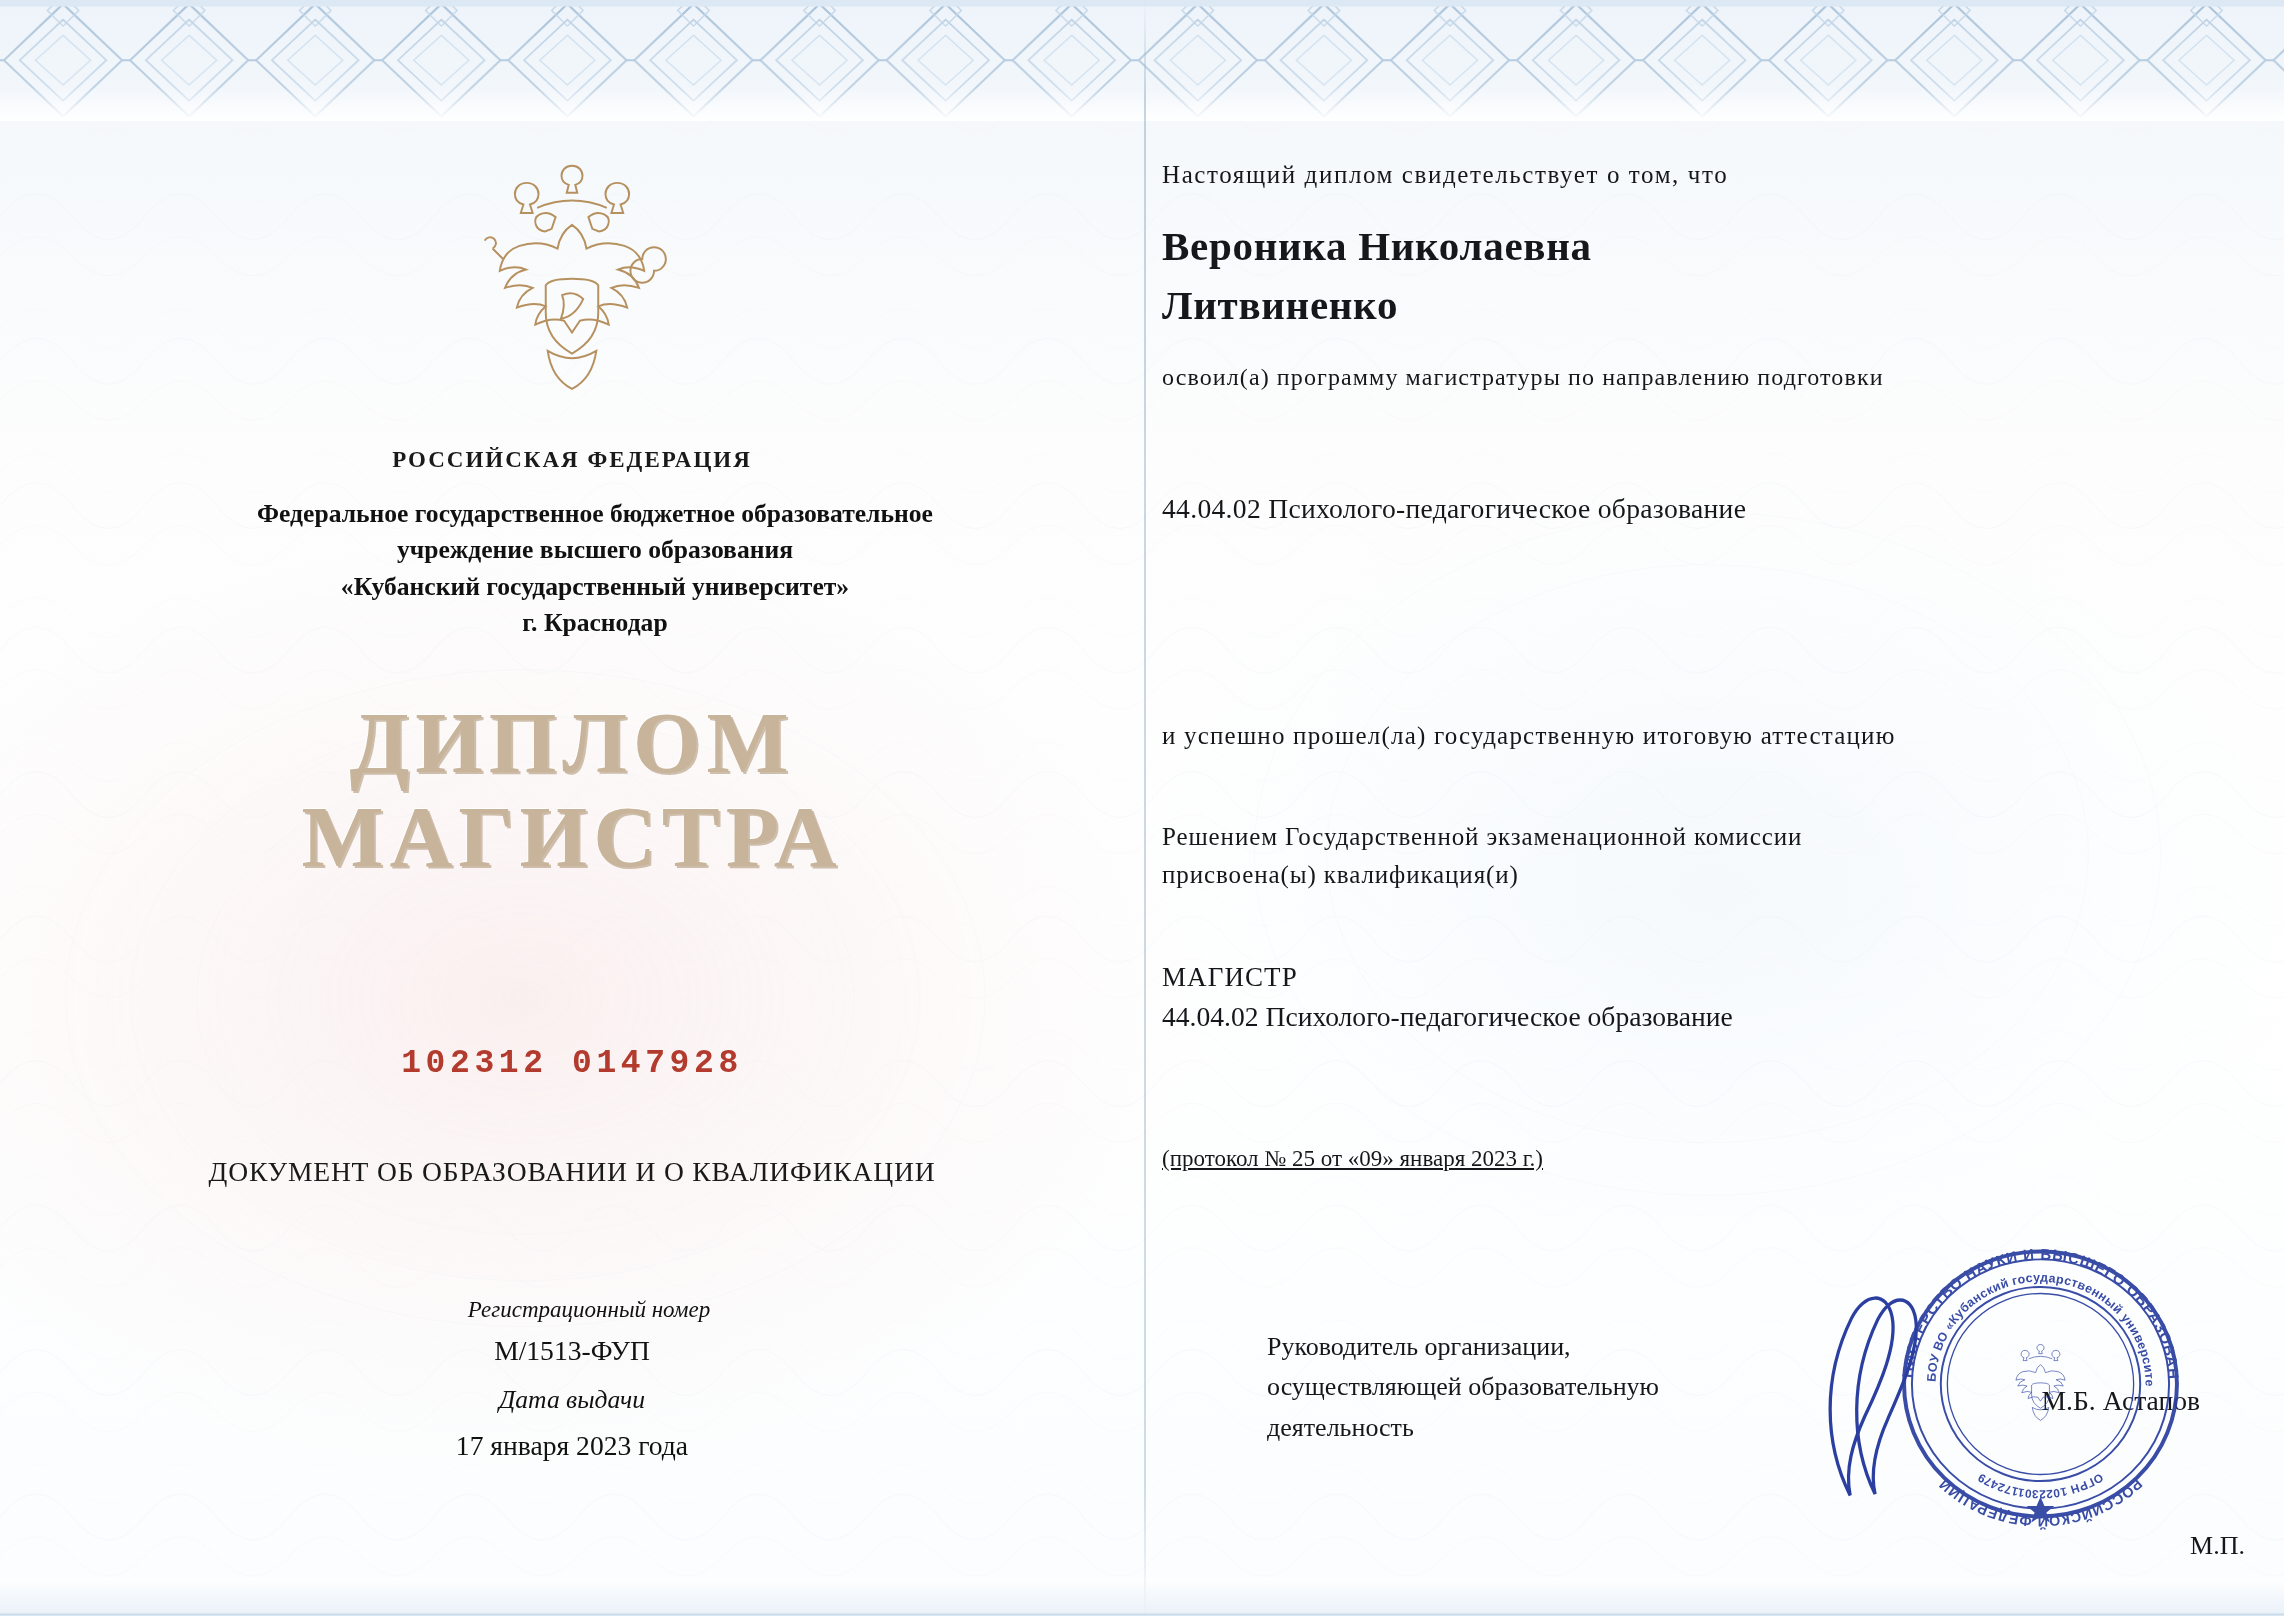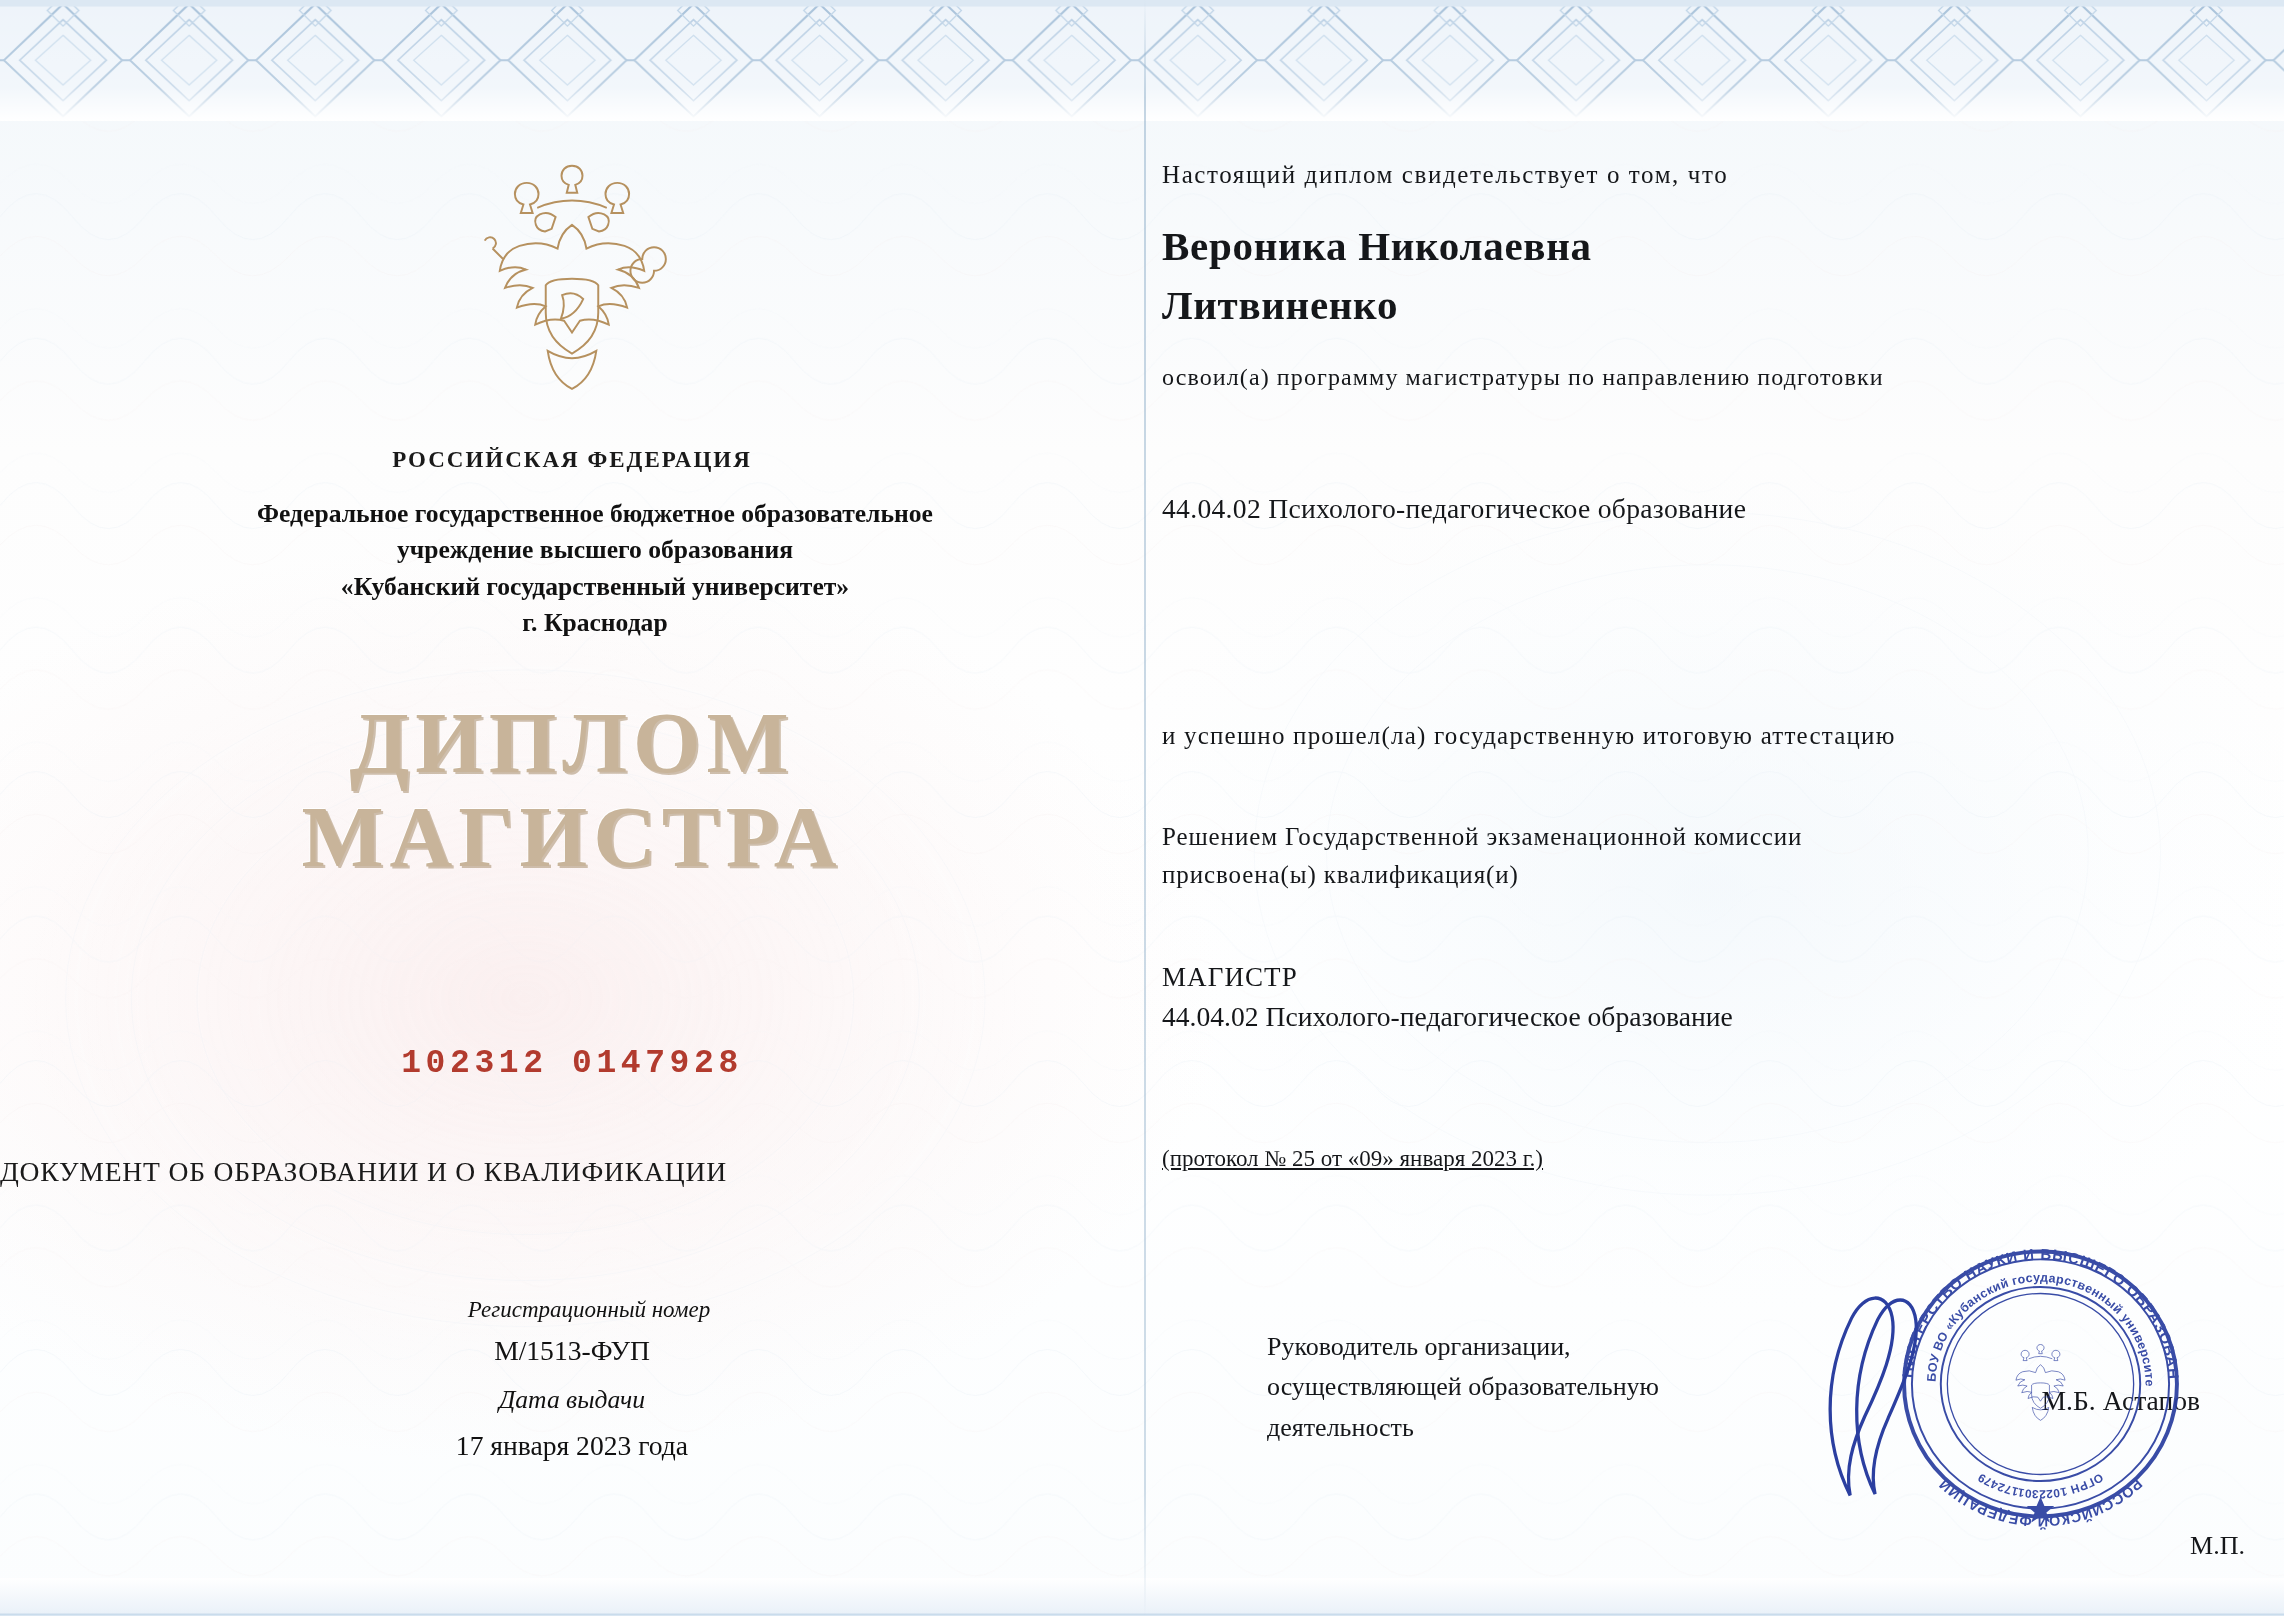--- a/index.html
+++ b/index.html
@@ -131,21 +131,21 @@
     color: #b23b2e;
     font-weight: 700;
     margin-top: 24px;
   }
 
   .doc-kind {
     position: absolute;
     top: 1156px;
     left: 0;
     width: 100%;
-    text-align: left;
+    text-align: center;
     font-size: 27.6px;
     letter-spacing: 0.8px;
     color: #1a1a1a;
   }
 
   .reg-block {
     position: absolute;
     top: 1297px;
     left: 0;
     width: 100%;

